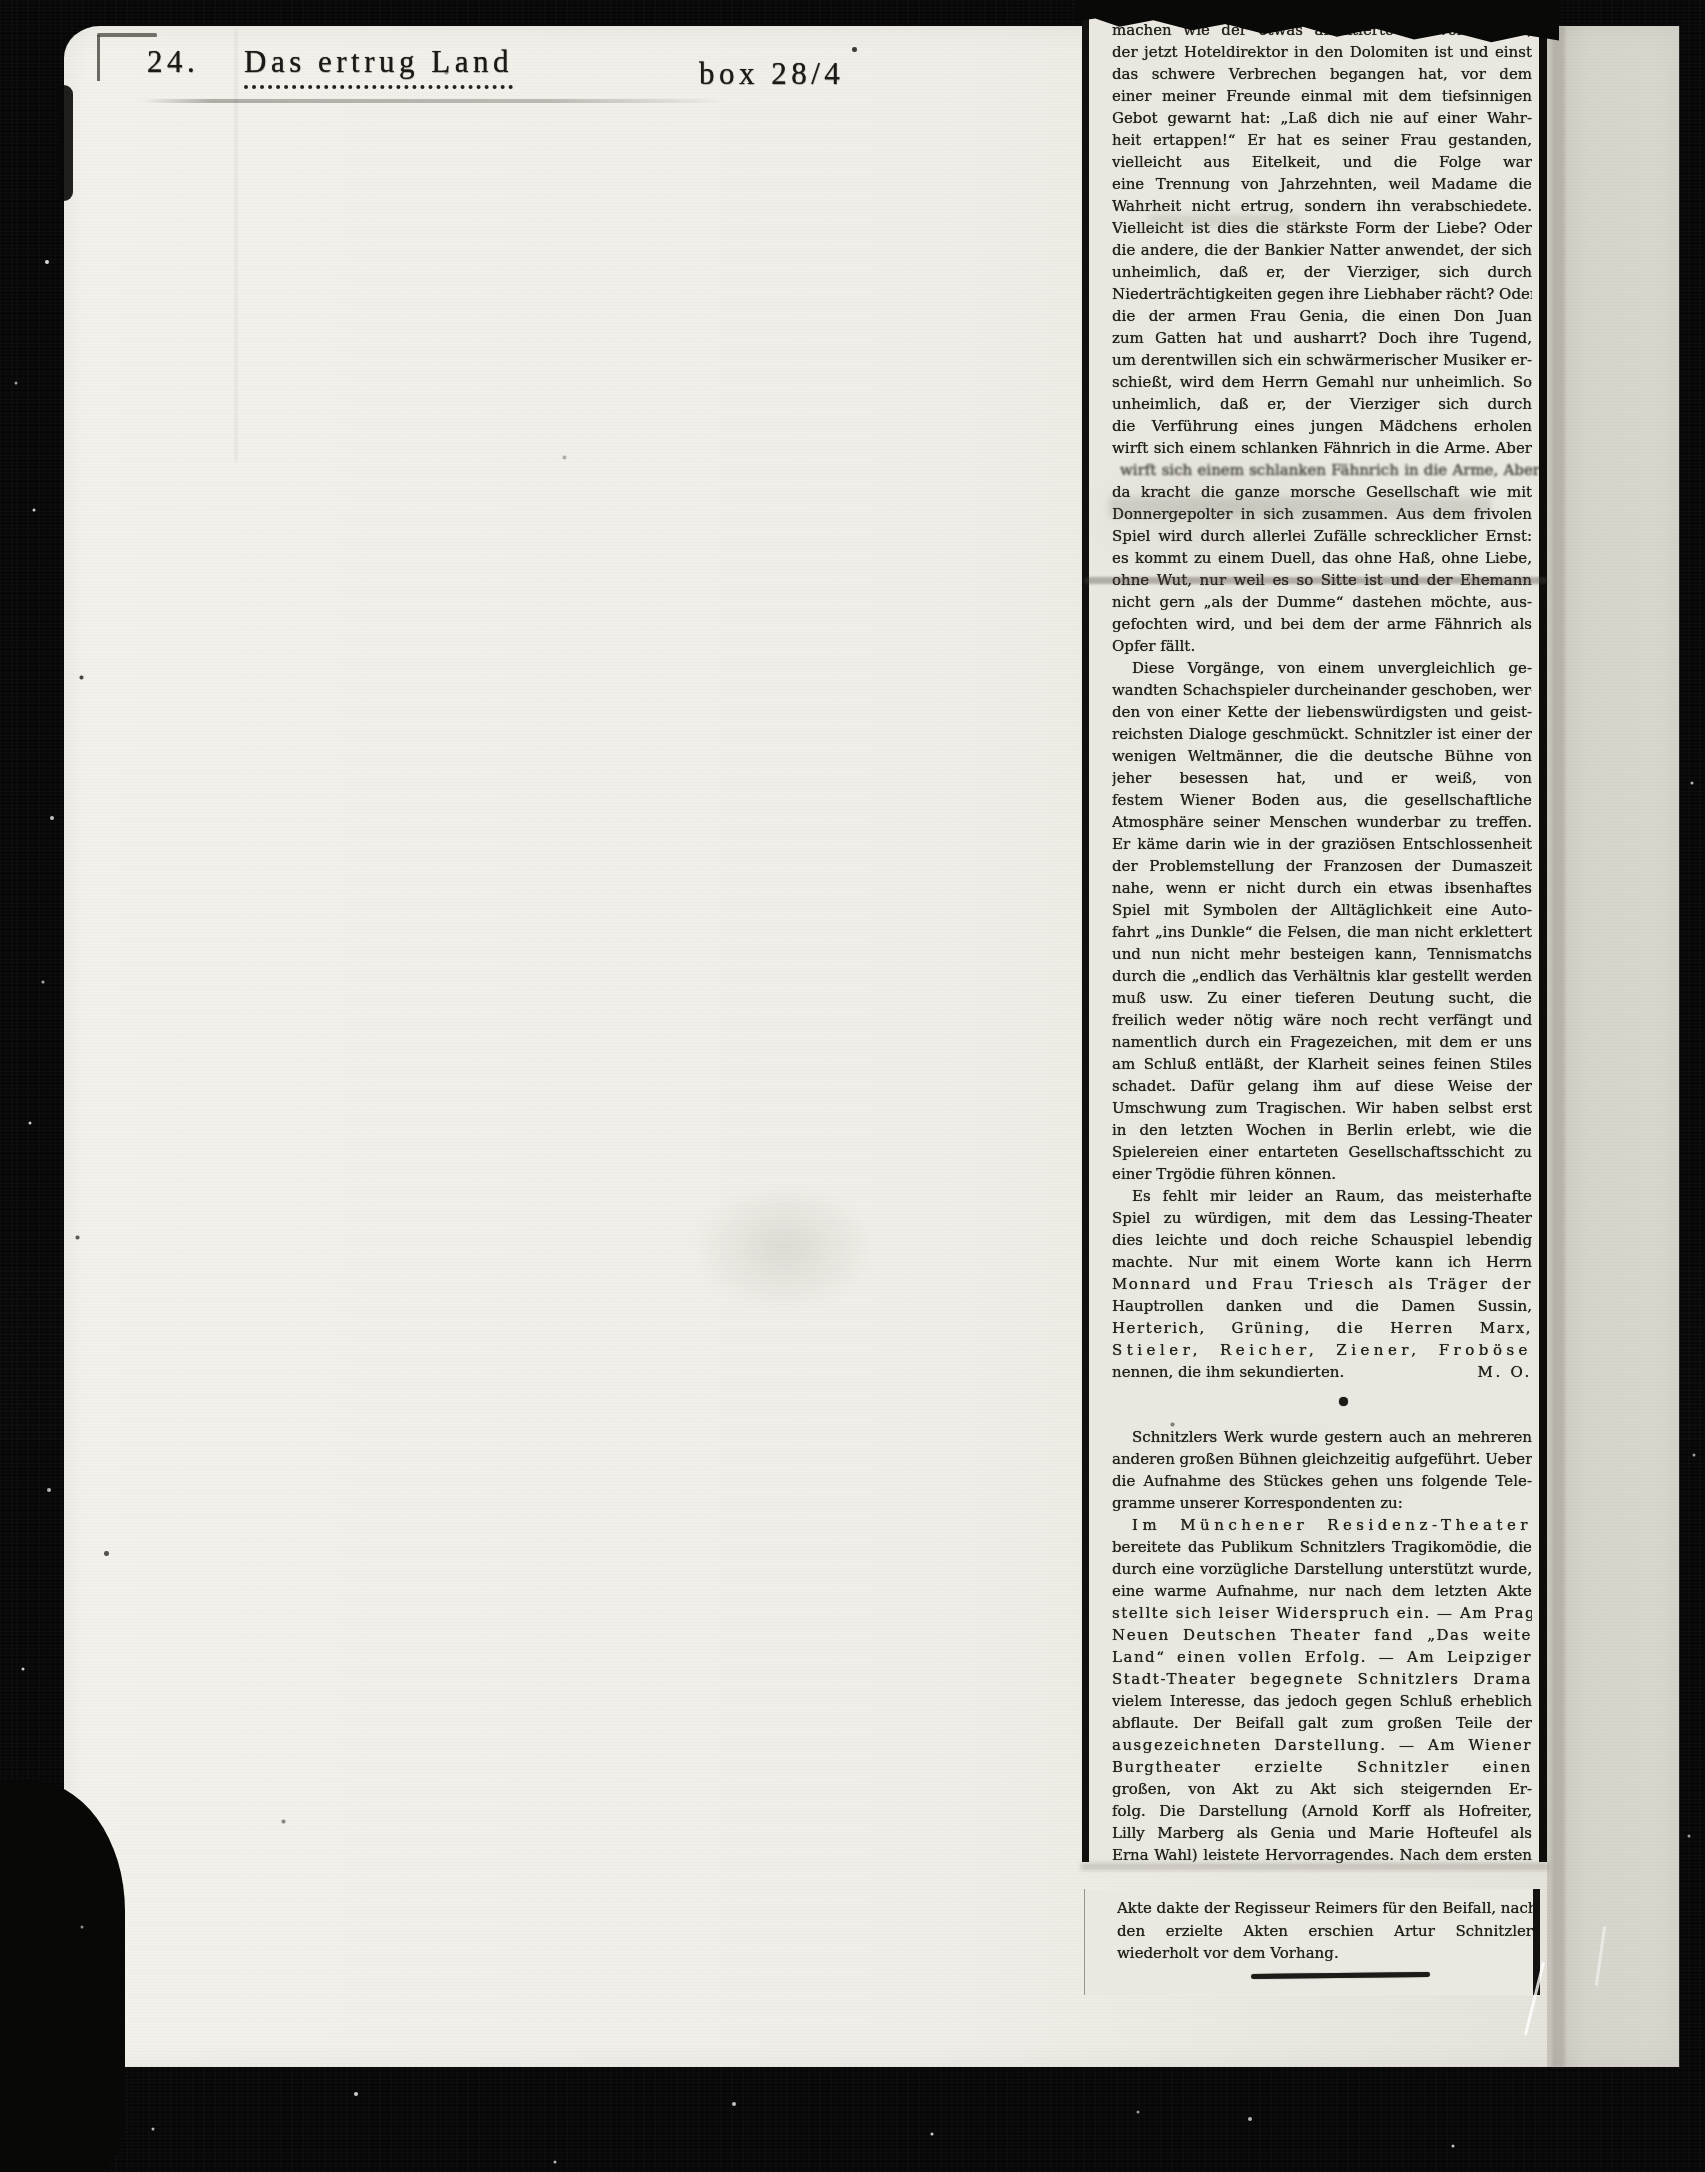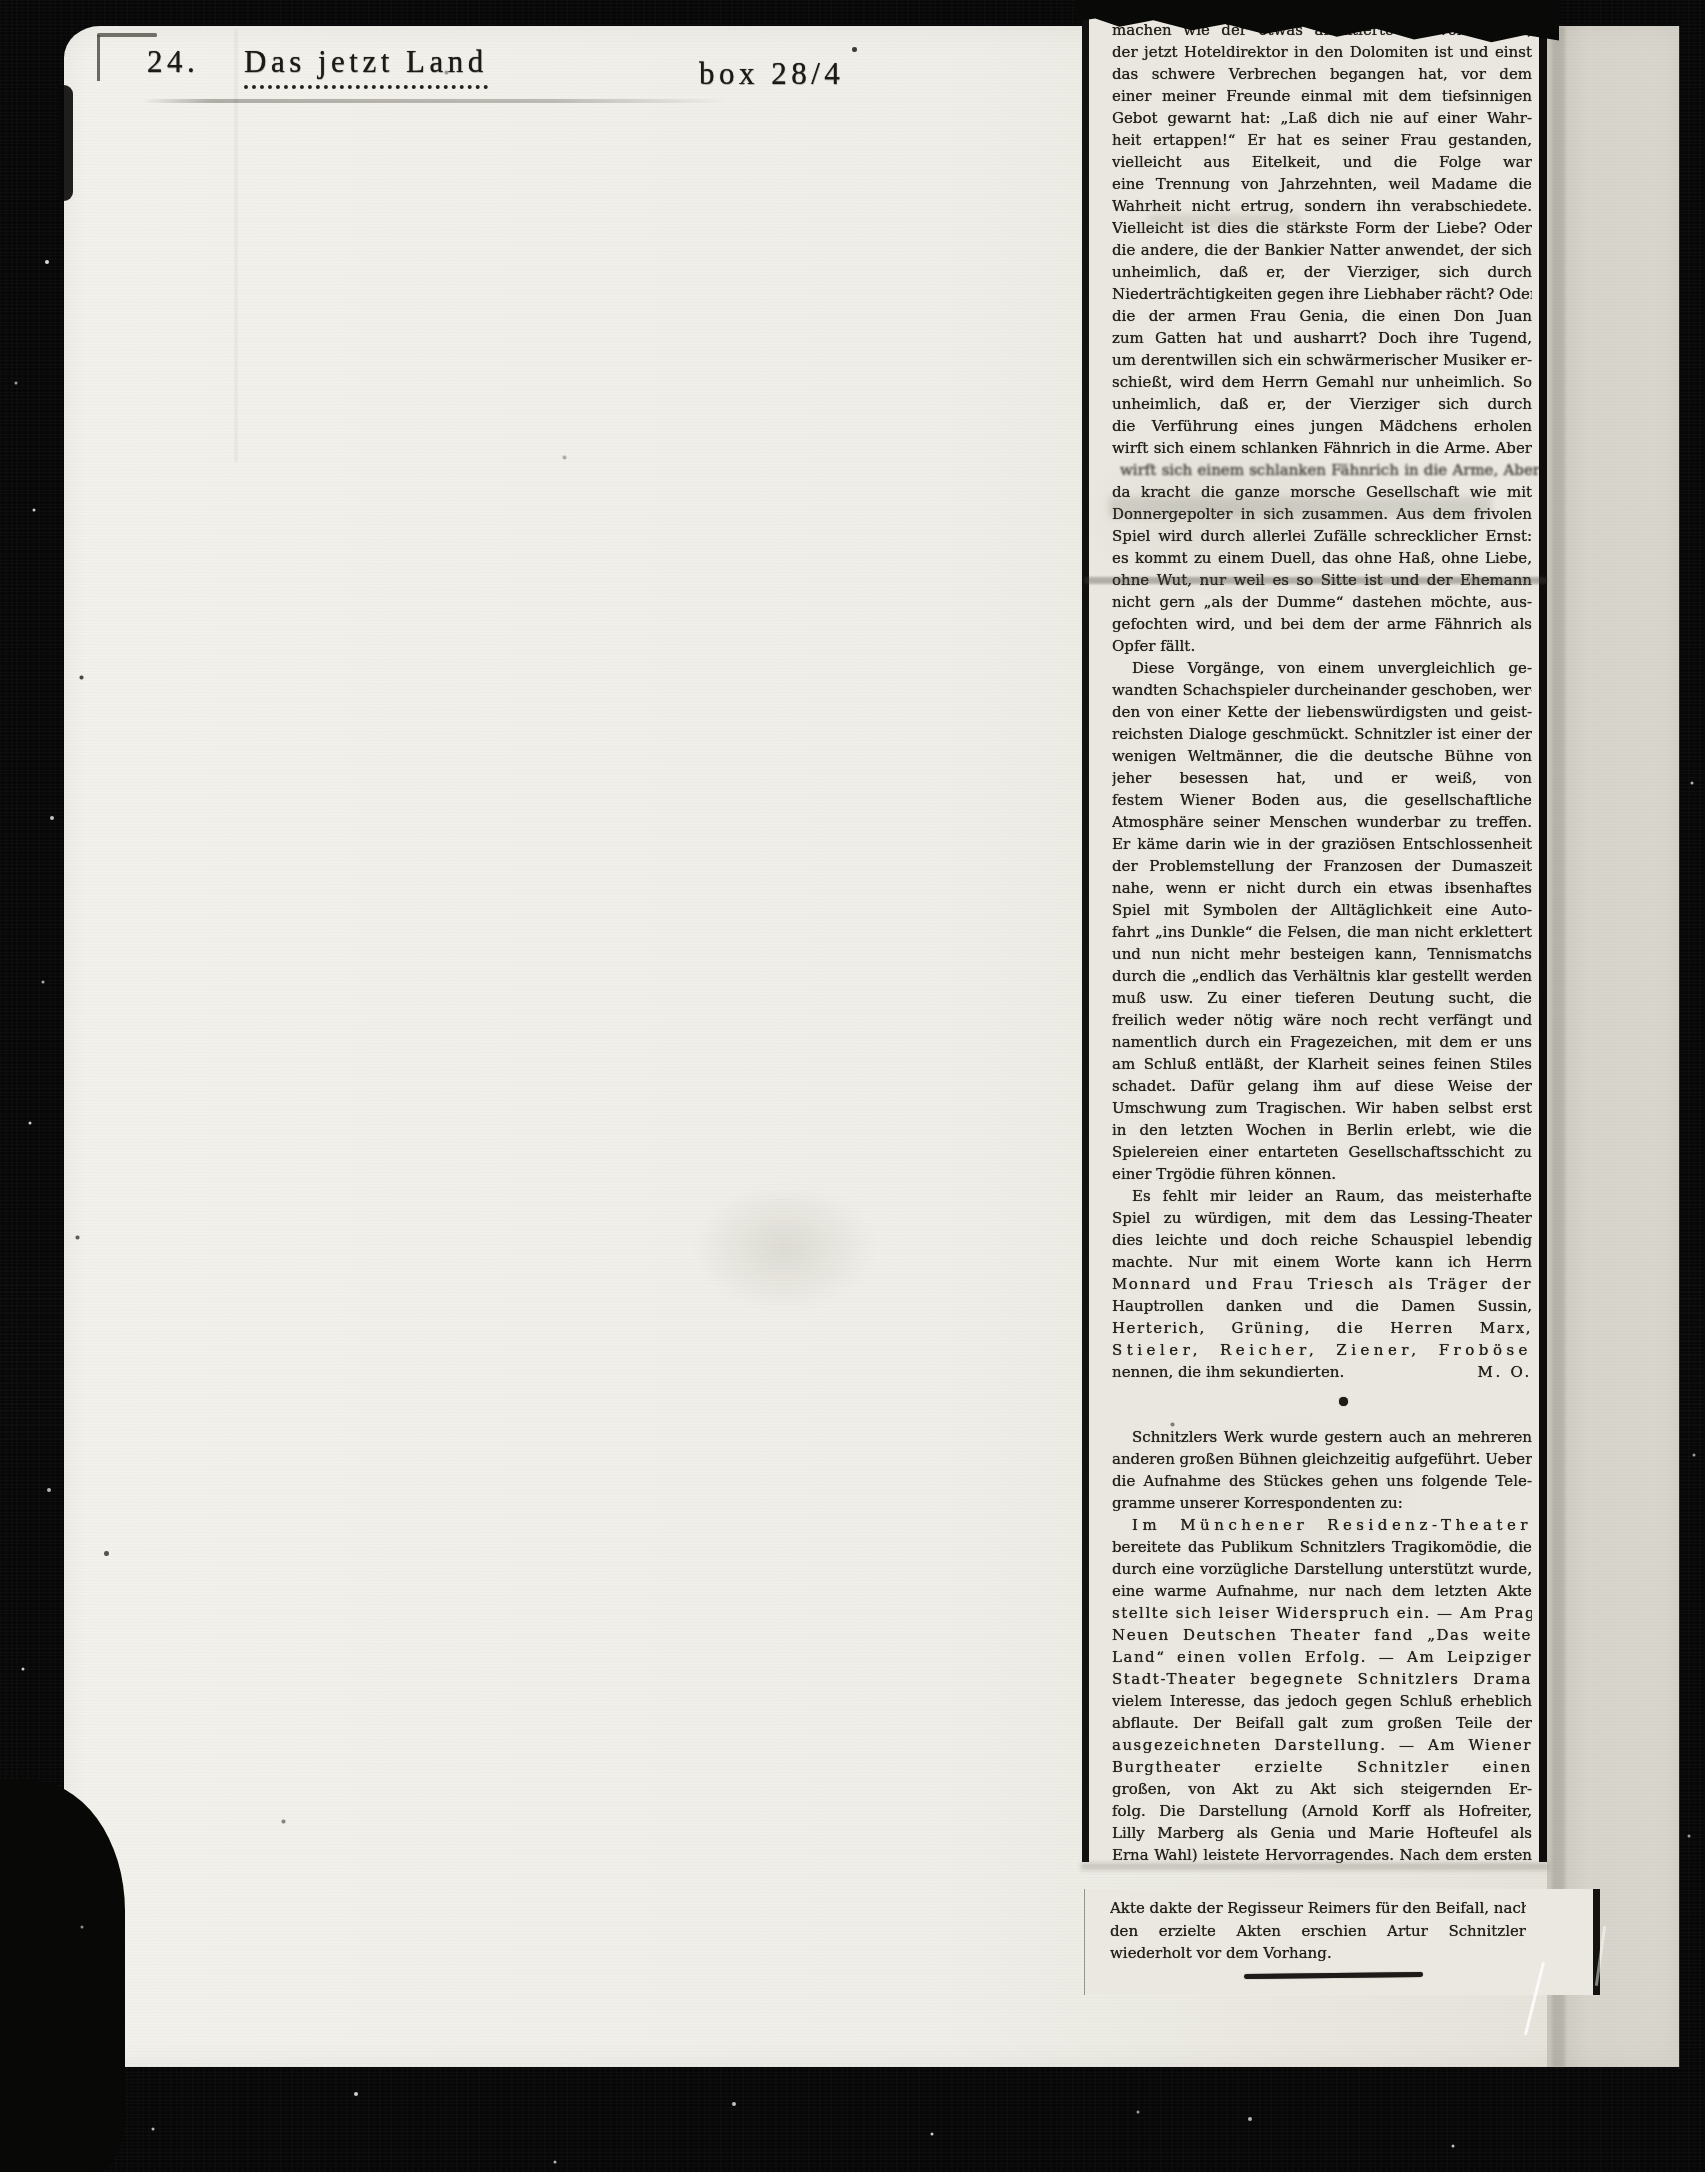--- a/index.html
+++ b/index.html
@@ -68,23 +68,23 @@
     background:linear-gradient(90deg,rgba(150,146,136,.38),rgba(165,162,152,.22) 30%,rgba(175,172,162,.18));}
   #clip-margin::before{content:"";position:absolute;left:5px;top:0;width:13px;height:100%;
     background:rgba(110,106,96,.22);filter:blur(1.5px);}
   
   #torn{position:absolute;left:1076px;top:0;width:483px;height:46px;background:#090908;
     clip-path:polygon(0 0,100% 0,100% 88%,93% 76%,86% 92%,78% 70%,70% 86%,62% 62%,54% 80%,47% 58%,
                       39% 74%,31% 52%,24% 66%,16% 44%,9% 58%,4% 40%,0 46%);}
   
   #gap-shadow{position:absolute;left:1081px;top:1863px;width:468px;height:7px;
     background:rgba(120,114,102,.30);filter:blur(2px);}
-  #frag{position:absolute;left:1084px;top:1889px;width:516px;box-sizing:border-box;
+  #frag{position:absolute;left:1084px;top:1889px;width:456px;box-sizing:border-box;
     border-right:7.5px solid #131211;border-left:1.5px solid rgba(25,23,20,.4);
-    background:#eae8e0;padding:8px 5px 17px 25px;}
+    background:#eae8e0;padding:8px 5px 17px 32px;}
   #frag .line{width:416px;height:22.6px;line-height:22.6px;font-size:15px;text-align:right;}
   #frag-rule{margin:8px 0 0 134px;width:179px;height:5px;background:#1d1b18;
     border-radius:2.5px;transform:rotate(-.6deg);box-shadow:0 0 1px rgba(20,18,15,.7);}
   
   #blob{position:absolute;left:0;top:1780px;width:125px;height:392px;background:#080807;
     border-top-right-radius:96px 131px;border-bottom-right-radius:30px 60px;}
   #edge-bump{position:absolute;left:59px;top:85px;width:14px;height:116px;background:#080807;
     border-radius:0 9px 9px 0;opacity:.9;}
   
   #white-specks{position:absolute;left:0;top:0;width:2px;height:2px;border-radius:50%;
@@ -114,21 +114,21 @@
 <div id="scan">
   <div id="page"></div>
 
   <div id="blob"></div>
   <div id="edge-bump"></div>
 
   <div class="corner-v"></div>
   <div class="corner-h"></div>
 
   <div class="hdr" id="hdr-num">24.</div>
-  <div class="hdr" id="hdr-title">Das jetzt Land</div>
+  <div class="hdr" id="hdr-title">Das ertrug Land</div>
   <div class="hdr" id="hdr-box">box 28/4</div>
 
   <div id="smear"></div>
   <div id="fold"></div>
   <div id="stain"></div>
 
   <div id="clip-margin"></div>
 
   <div id="clip">
     <div id="clip-part1">

